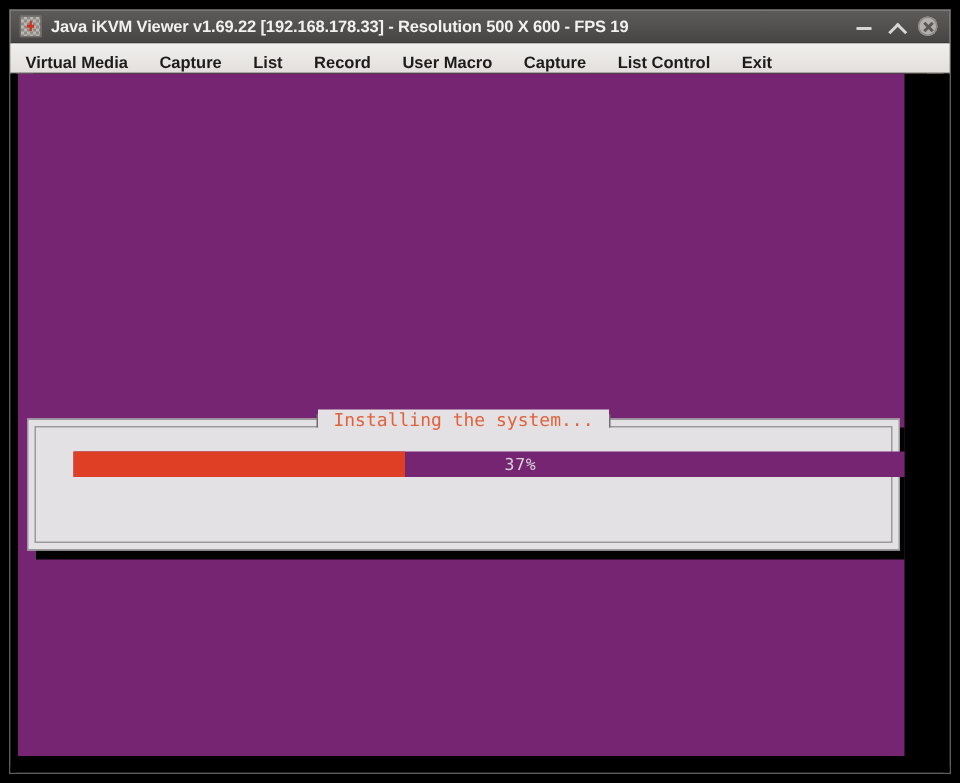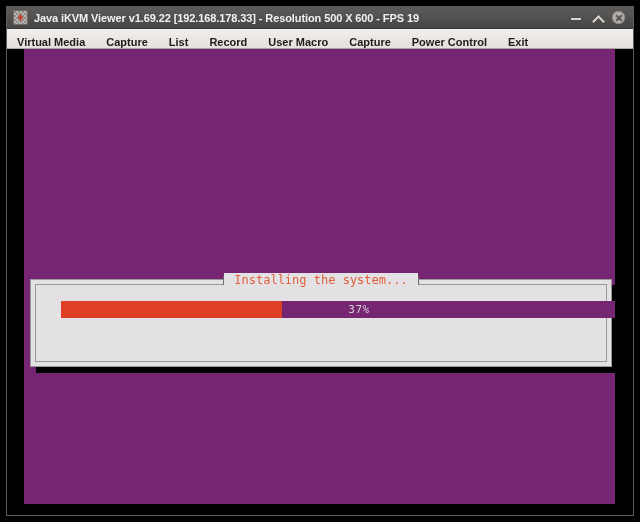--- a/index.html
+++ b/index.html
@@ -148,21 +148,21 @@
   #kvm-frame-inner {
     position: absolute;
     left: 11px;
     top: 0px;
     right: 11px;
     bottom: 11px;
     background: #000;
   }
   #remote-screen {
     position: absolute;
-    left: 13px;
+    left: 1px;
     top: 0px;
     width: 591px;
     height: 455px;
     background: #762572;
     overflow: hidden;
   }
 
   
   #installer-dialog-shadow {
     position: absolute;
@@ -271,21 +271,21 @@
     </div>
   </div>
 
   <div id="menu-bar">
     <div class="menu-item">Virtual Media</div>
     <div class="menu-item">Capture</div>
     <div class="menu-item">List</div>
     <div class="menu-item">Record</div>
     <div class="menu-item">User Macro</div>
     <div class="menu-item">Capture</div>
-    <div class="menu-item">Power Control</div>
+    <div class="menu-item">List Control</div>
     <div class="menu-item">Exit</div>
   </div>
 
   <div id="kvm-area">
     <div id="kvm-frame-inner"></div>
 
     <div id="remote-screen" style="background: rgb(118, 37, 114);">
 
       <div id="installer-dialog-shadow"></div>
 

